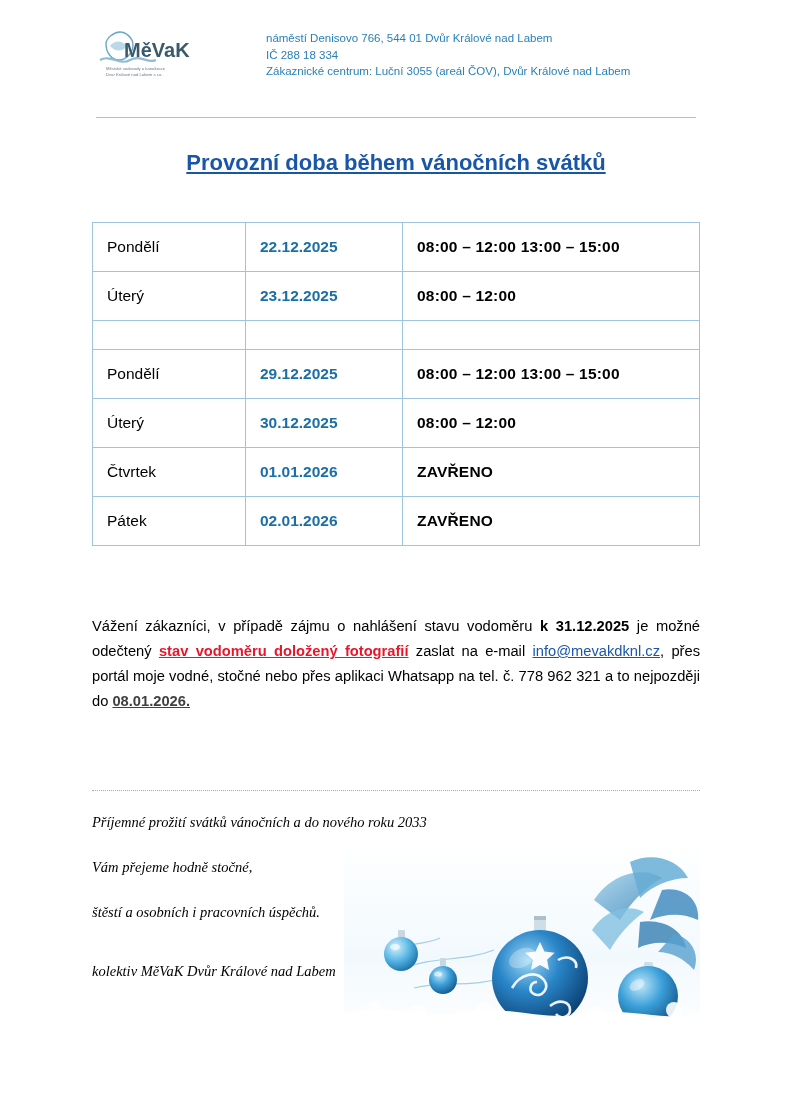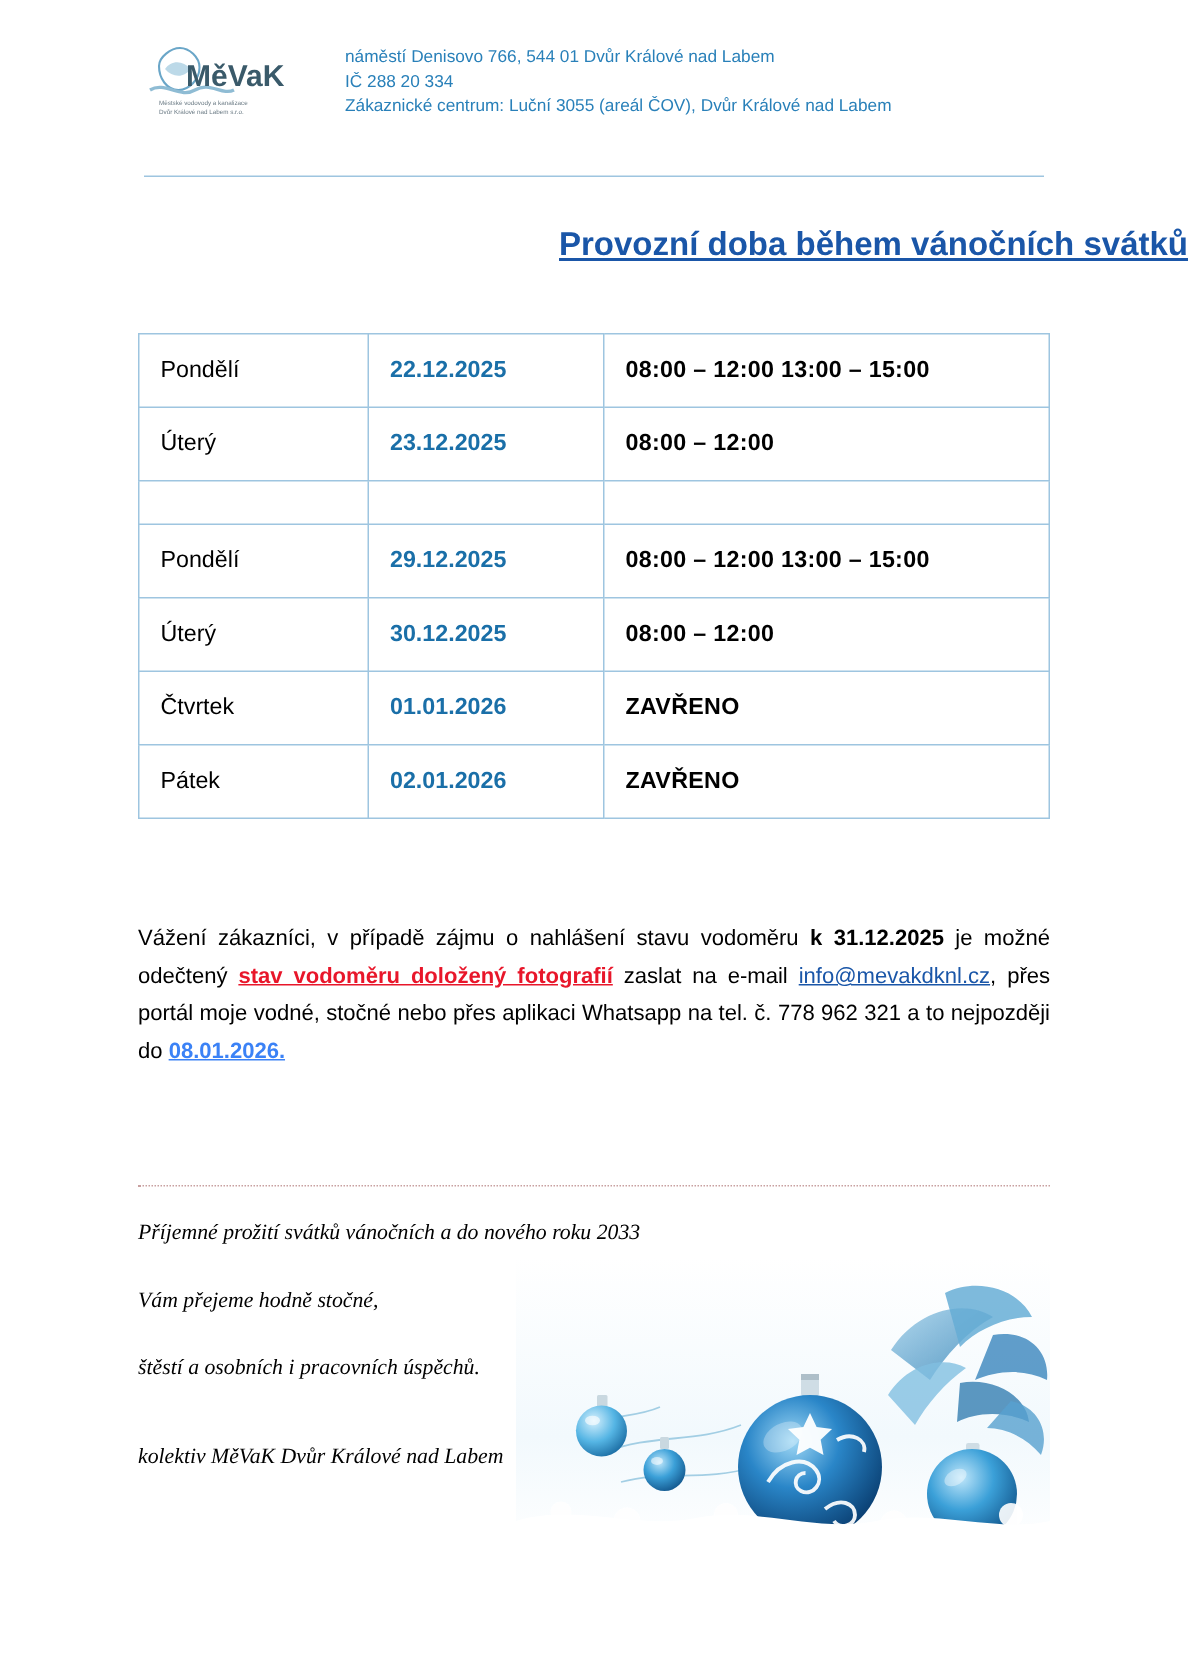--- a/index.html
+++ b/index.html
@@ -40,36 +40,37 @@
     font-size: 11.5px;
     font-weight: bold;
     color: #2980b9;
     letter-spacing: 0.1px;
     line-height: 15px;
   }
   .org-line {
     font-size: 11.5px;
     color: #2980b9;
     line-height: 16.5px;
+    margin-left: 36px;
   }
   .header-rule {
     position: absolute;
     top: 117px;
     left: 96px;
     width: 600px;
     border-top: 1px solid #9ec5e0;
   }
 
   
   .doc-title {
     position: absolute;
     top: 150px;
     left: 0;
     width: 792px;
-    text-align: right;
+    text-align: center;
     font-size: 22px;
     font-weight: bold;
     color: #1a56a8;
     text-decoration: underline;
     font-family: "Liberation Sans", sans-serif;
   }
 
   
   .schedule-wrap {
     position: absolute;
@@ -122,21 +123,21 @@
   .red-bold {
     color: #e8162a;
     font-weight: bold;
     text-decoration: underline;
   }
   .link {
     color: #1a56a8;
     text-decoration: underline;
   }
   .red-underline {
-    color: #3b82f6;
+    color: #404040;
     font-weight: bold;
     text-decoration: underline;
   }
 
   
   .mid-rule {
     position: absolute;
     top: 790px;
     left: 92px;
     width: 608px;
@@ -183,21 +184,21 @@
       <path d="M10 14 C10 8, 18 2, 24 2 C30 2, 37 8, 37 15 C37 23, 30 30, 23 30 C15 30, 10 22, 10 14 Z" fill="#ffffff" stroke="#6aa6c8" stroke-width="1.4"></path>
       <path d="M14 16 C18 10, 26 10, 31 16 C27 22, 19 22, 14 16 Z" fill="#bcd9e8"></path>
       <path d="M4 30 C14 24, 24 36, 34 30 C44 24, 52 34, 60 30" fill="none" stroke="#8fbcd4" stroke-width="2.2"></path>
       <text x="28" y="27" font-family="Liberation Sans, sans-serif" font-size="20" font-weight="bold" fill="#3a5a6a">MěVaK</text>
       <text x="10" y="40" font-family="Liberation Sans, sans-serif" font-size="4.2" fill="#6a7a84">Městské vodovody a kanalizace</text>
       <text x="10" y="46" font-family="Liberation Sans, sans-serif" font-size="4.2" fill="#6a7a84">Dvůr Králové nad Labem s.r.o.</text>
     </svg>
   </div>
   <div class="org-block">
     <div class="org-line">náměstí Denisovo 766, 544 01 Dvůr Králové nad Labem</div>
-    <div class="org-line">IČ 288 20 334</div>
+    <div class="org-line">IČ 288 18 334</div>
     <div class="org-line">Zákaznické centrum: Luční 3055 (areál ČOV), Dvůr Králové nad Labem</div>
   </div>
 </div>
 <div class="header-rule"></div>
 
 <div class="doc-title">Provozní doba během vánočních svátků</div>
 
 <div class="schedule-wrap">
   <table class="schedule">
     <tbody>

